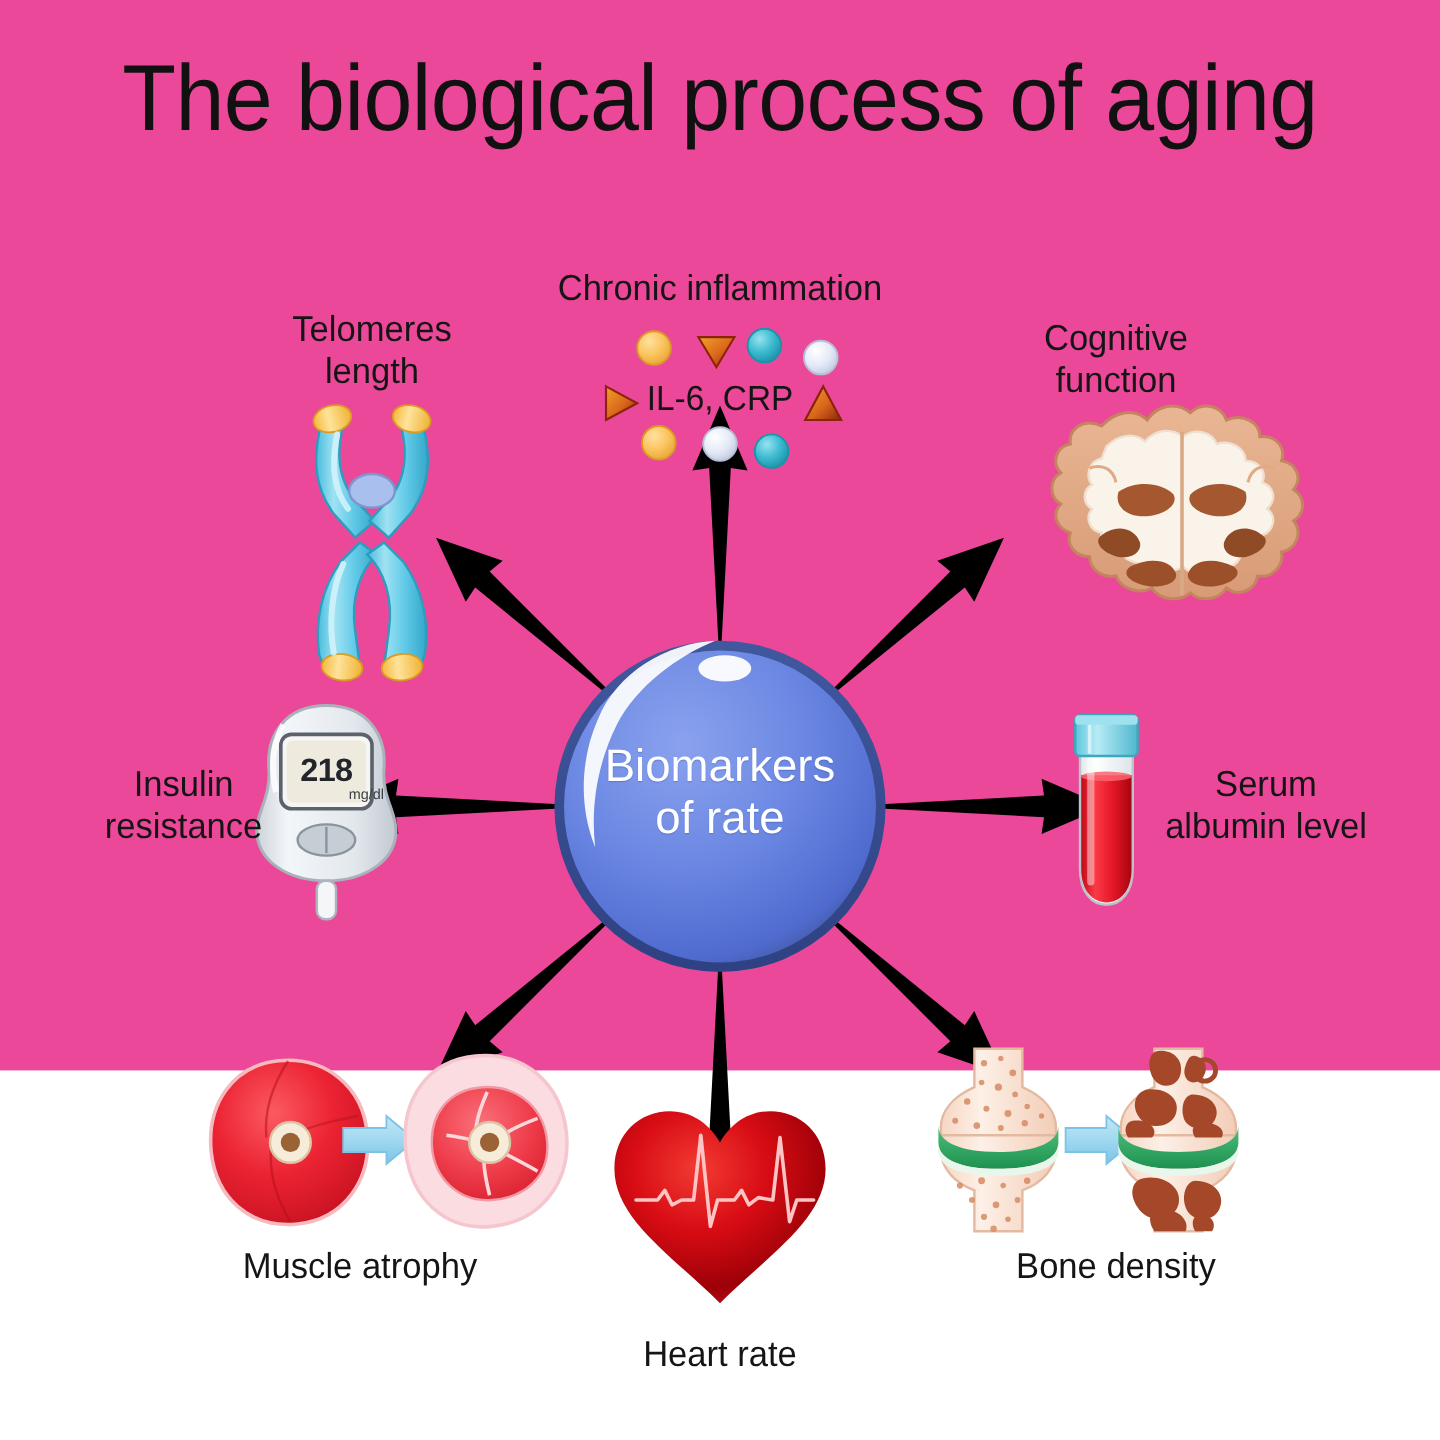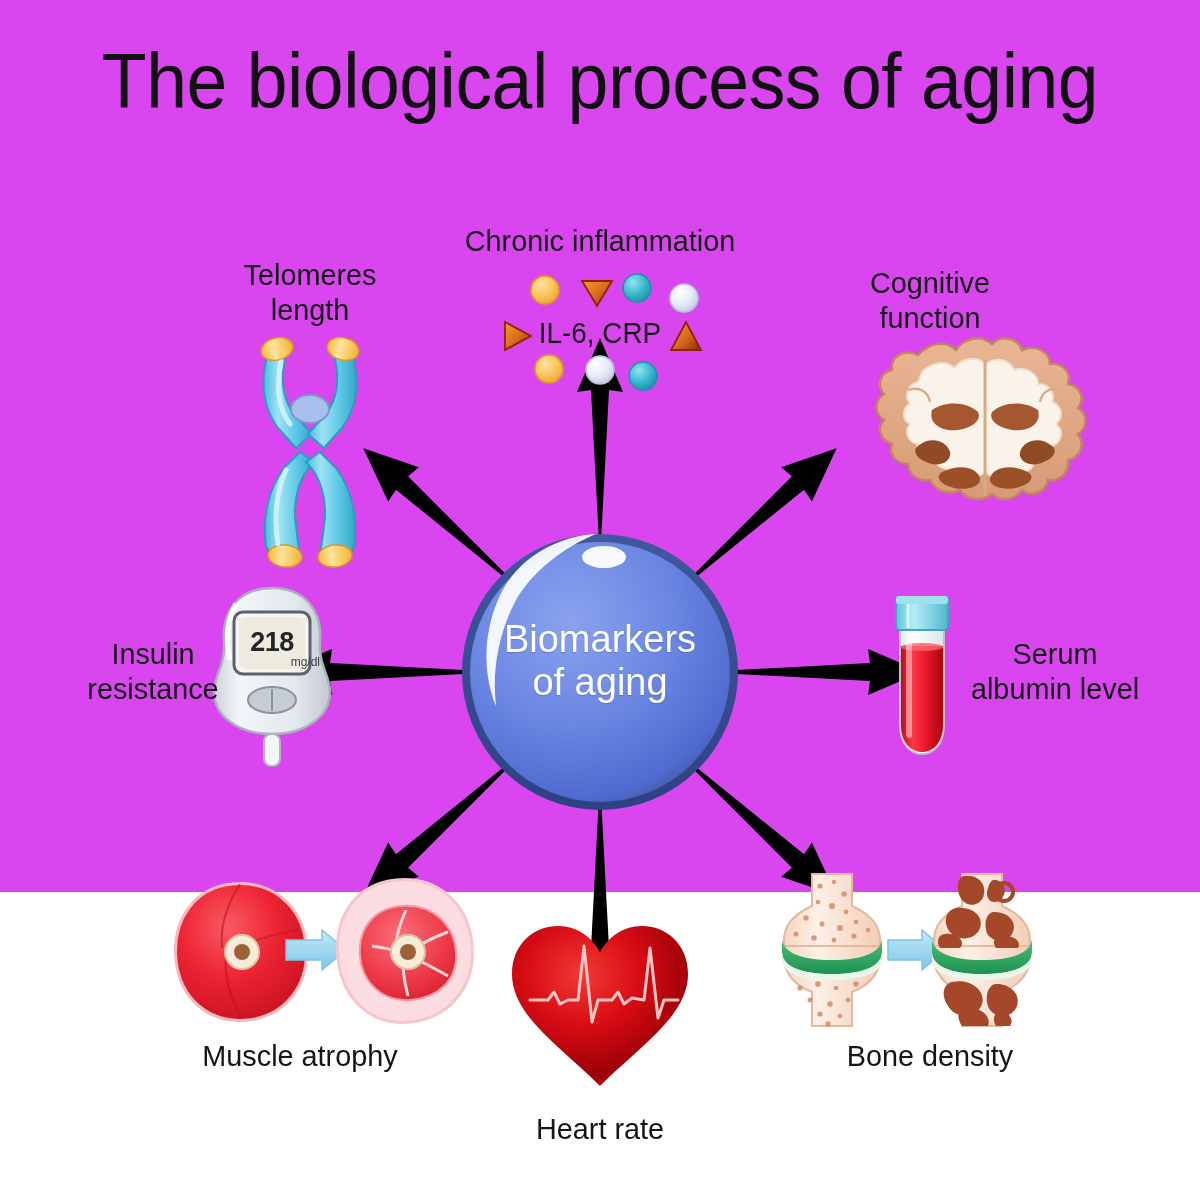--- a/index.html
+++ b/index.html
@@ -12,21 +12,21 @@
     width: 1200px;
     height: 1200px;
     overflow: hidden;
     font-family: "Liberation Sans", sans-serif;
     color: #1a1a1a;
   }
   #stage {
     position: relative;
     width: 1200px;
     height: 892px;
-    background: #d946ef;
+    background: #ec4899;
   }
 
   
   #title {
     position: absolute;
     left: 0;
     top: 42px;
     width: 1200px;
     text-align: center;
     font-size: 78px;
@@ -506,21 +506,21 @@
           <path d="M964 1008 C 980 1006, 992 1016, 988 1026 L 962 1026 C 956 1018, 958 1009, 964 1008 Z"></path>
           <path d="M1000 1012 C 1010 1012, 1014 1020, 1010 1026 L 996 1026 C 992 1020, 994 1012, 1000 1012 Z"></path>
         </g>
 
         <circle cx="1004" cy="892" r="9" fill="none" stroke="#a5482a" stroke-width="4"></circle>
       </g>
     </g>
   </svg>
 
   <div id="core-text">Biomarkers
-of aging</div>
+of rate</div>
 
   <div class="label" style="left:185px; top:258px; width:250px;">Telomeres
 length</div>
 
   <div class="label" style="left:420px; top:224px; width:360px;">Chronic inflammation</div>
 
   <div id="cytokines">IL-6, CRP</div>
 
   <div class="label" style="left:810px; top:266px; width:240px;">Cognitive
 function</div>

